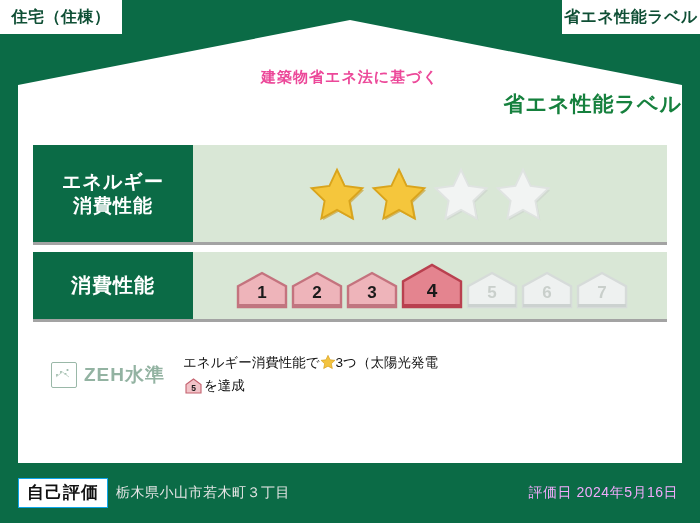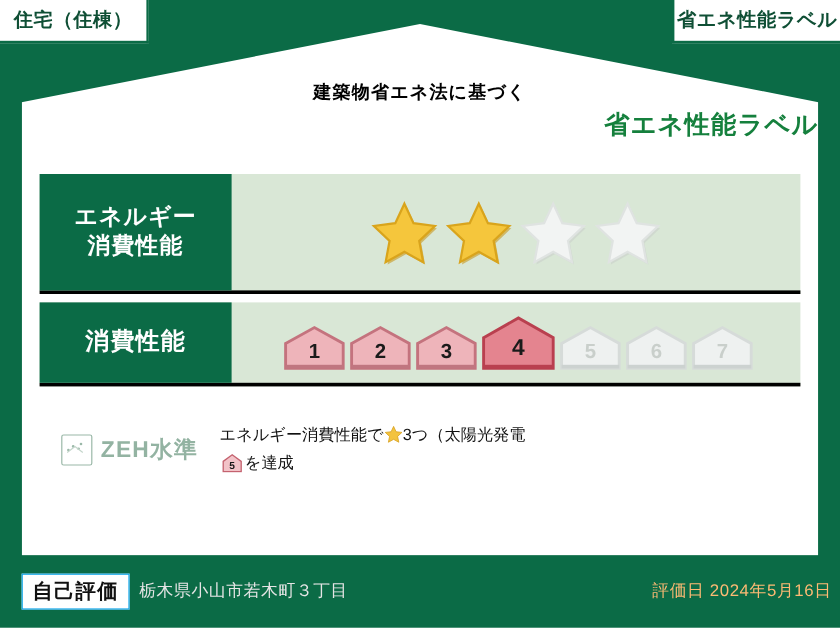--- a/index.html
+++ b/index.html
@@ -33,35 +33,35 @@
   .panel{
     position:absolute;left:18px;top:20px;width:664px;height:443px;
     background:#ffffff;
     clip-path:polygon(0% 14.7%, 50% 0%, 100% 14.7%, 100% 100%, 0% 100%);
   }
 
   .panel-inner{position:absolute;left:0;top:0;width:664px;height:443px;}
 
   .heading-small{
     position:absolute;left:0;right:0;top:48px;
-    text-align:center;font-size:15px;font-weight:bold;color:#000000;
+    text-align:center;font-size:15px;font-weight:bold;color:#ec4899;
     letter-spacing:1px;
   }
   .heading-big{
     position:absolute;left:0;right:0;top:70px;
     text-align:right;font-size:21px;font-weight:bold;color:#15803d;
     letter-spacing:1px;
   }
 
   
   .row{
     position:absolute;left:15px;width:634px;
     display:flex;align-items:stretch;
     background:#d9e7d6;
-    border-bottom:3px solid #000000;
+    border-bottom:3px solid #a3a3a3;
   }
   .row-energy{top:125px;height:97px;}
   .row-insul{top:232px;height:67px;}
 
   .row-label{
     width:160px;flex:0 0 160px;
     background:#0b6b46;
     color:#ffffff;font-weight:bold;font-size:19px;
     display:flex;flex-direction:column;align-items:center;justify-content:center;
     line-height:1.25;letter-spacing:1px;
@@ -117,21 +117,21 @@
   .footer-badge{
     margin-left:18px;
     background:#ffffff;color:#111;font-weight:bold;font-size:17px;
     padding:3px 8px;border:1px solid #0ea5e9;letter-spacing:1px;
     line-height:1.3;
   }
   .footer-addr{
     color:#e5e5e5;font-size:14px;margin-left:8px;letter-spacing:0.5px;
   }
   .footer-date{
-    margin-left:auto;margin-right:7px;color:#fdba74;font-size:14px;letter-spacing:.5px;
+    margin-left:auto;margin-right:22px;color:#f0abfc;font-size:14px;letter-spacing:.5px;
   }
 </style>
 </head>
 <body>
 
 <div class="label-root">
 
   <div class="tab tab-left">
     <span>住宅（住棟）</span>
   </div>

